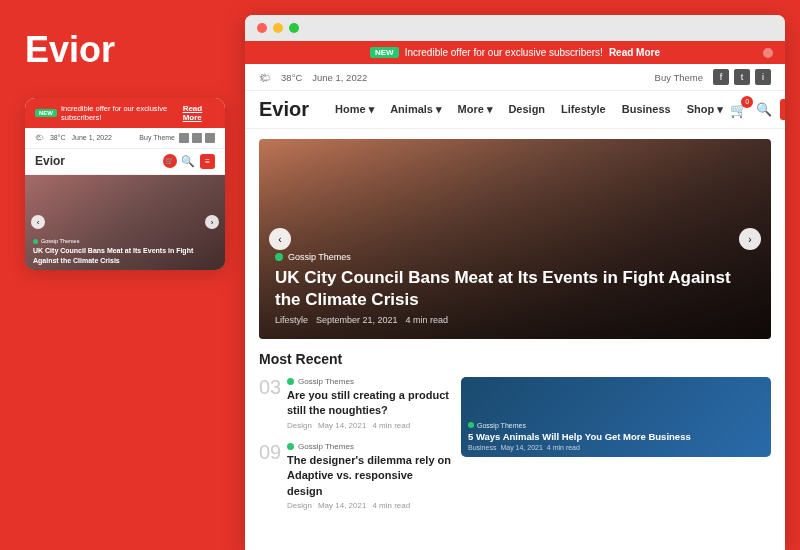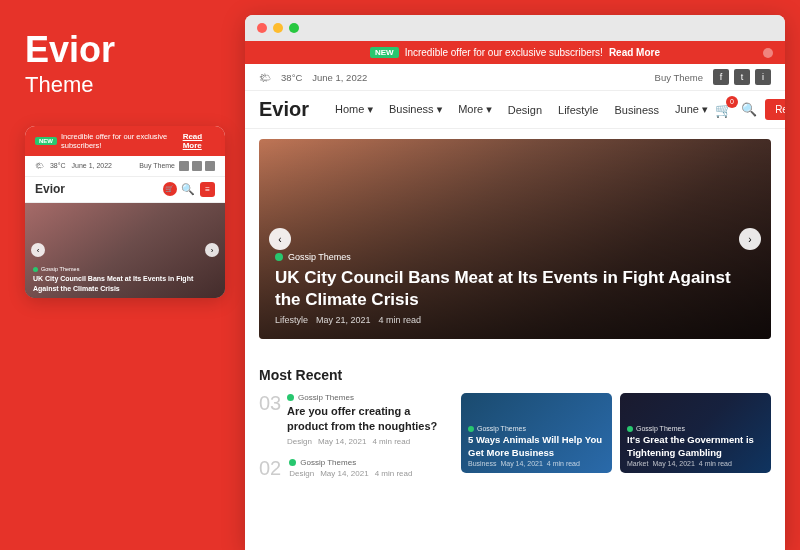--- a/index.html
+++ b/index.html
@@ -325,23 +325,23 @@
       gap: 0;
     }
     .nav-logo {
       font-size: 20px;
       font-weight: 900;
       color: #222;
       margin-right: 18px;
     }
     .nav-items {
       display: flex;
-      align-items: center;
       gap: 0;
       flex: 1;
+      font-weight: bold;
     }
     .nav-item {
       font-size: 11px;
       color: #333;
       padding: 4px 8px;
       cursor: pointer;
       white-space: nowrap;
     }
     .nav-actions {
       display: flex;
@@ -439,21 +439,21 @@
     }
     .hero-meta {
       font-size: 9px;
       color: rgba(255,255,255,0.8);
       display: flex;
       gap: 8px;
     }
 
     
     .most-recent {
-      padding: 28px 14px 8px;
+      padding: 12px 14px 8px;
     }
     .section-title {
       font-size: 14px;
       font-weight: 800;
       color: #222;
       margin-bottom: 10px;
     }
     .content-grid {
       display: flex;
       gap: 10px;
@@ -569,21 +569,20 @@
       display: flex;
       gap: 4px;
     }
   </style>
 </head>
 <body>
 
 <div class="left-panel">
   <div>
     <div class="brand-title">Evior</div>
-    <div class="brand-subtitle">Theme</div>
   </div>
 
   <div class="mini-preview">
 
     <div class="mini-top-bar">
       <span class="mini-new-badge">NEW</span>
       <span class="mini-top-bar-text">Incredible offer for our exclusive subscribers!</span>
       <span class="mini-top-bar-link">Read More</span>
     </div>
 
@@ -659,26 +658,26 @@
           <div class="social-icon-box">t</div>
           <div class="social-icon-box">i</div>
         </div>
       </div>
     </div>
 
     <div class="main-nav">
       <span class="nav-logo">Evior</span>
       <div class="nav-items">
         <span class="nav-item">Home ▾</span>
-        <span class="nav-item">Business ▾</span>
+        <span class="nav-item">Animals ▾</span>
         <span class="nav-item">More ▾</span>
         <span class="nav-item">Design</span>
         <span class="nav-item">Lifestyle</span>
         <span class="nav-item">Business</span>
-        <span class="nav-item">June ▾</span>
+        <span class="nav-item">Shop ▾</span>
       </div>
       <div class="nav-actions">
         <div class="nav-cart">
           <span class="cart-icon">🛒</span>
           <span class="cart-badge">0</span>
         </div>
         <span class="nav-search">🔍</span>
         <button class="register-btn">Register Now</button>
       </div>
     </div>
@@ -688,55 +687,56 @@
       <div class="hero-nav-left">‹</div>
       <div class="hero-nav-right">›</div>
       <div class="hero-caption">
         <div class="hero-tag">
           <div class="hero-tag-dot"></div>
           <span>Gossip Themes</span>
         </div>
         <div class="hero-title">UK City Council Bans Meat at Its Events in Fight Against the Climate Crisis</div>
         <div class="hero-meta">
           <span>Lifestyle</span>
-          <span>May 21, 2021</span>
+          <span>September 21, 2021</span>
           <span>4 min read</span>
         </div>
       </div>
     </div>
 
     <div class="most-recent">
       <div class="section-title">Most Recent</div>
       <div class="content-grid">
 
         <div class="articles-list">
 
           <div class="article-item">
             <span class="article-number">03</span>
             <div class="article-content">
               <div class="article-tag">
                 <div class="article-tag-dot"></div>
                 <span>Gossip Themes</span>
               </div>
-              <div class="article-title">Are you offer creating a product from the noughties?</div>
+              <div class="article-title">Are you still creating a product still the noughties?</div>
               <div class="article-meta">
                 <span>Design</span>
                 <span>May 14, 2021</span>
                 <span>4 min read</span>
               </div>
             </div>
           </div>
 
           <div class="article-item">
-            <span class="article-number">02</span>
+            <span class="article-number">09</span>
             <div class="article-content">
               <div class="article-tag">
                 <div class="article-tag-dot"></div>
                 <span>Gossip Themes</span>
               </div>
+              <div class="article-title">The designer's dilemma rely on Adaptive vs. responsive design</div>
               <div class="article-meta">
                 <span>Design</span>
                 <span>May 14, 2021</span>
                 <span>4 min read</span>
               </div>
             </div>
           </div>
         </div>
 
         <div class="cards-grid">
@@ -751,34 +751,19 @@
                 </div>
                 <div class="card-title">5 Ways Animals Will Help You Get More Business</div>
                 <div class="card-meta">
                   <span>Business</span>
                   <span>May 14, 2021</span>
                   <span>4 min read</span>
                 </div>
               </div>
             </div>
 
-            <div class="card">
-              <div class="card-bg dark"></div>
-              <div class="card-caption">
-                <div class="card-tag">
-                  <div class="card-tag-dot"></div>
-                  <span>Gossip Themes</span>
-                </div>
-                <div class="card-title">It's Great the Government is Tightening Gambling</div>
-                <div class="card-meta">
-                  <span>Market</span>
-                  <span>May 14, 2021</span>
-                  <span>4 min read</span>
-                </div>
-              </div>
-            </div>
           </div>
         </div>
 
       </div>
     </div>
   </div>
 </div>
 
 </body></html>

